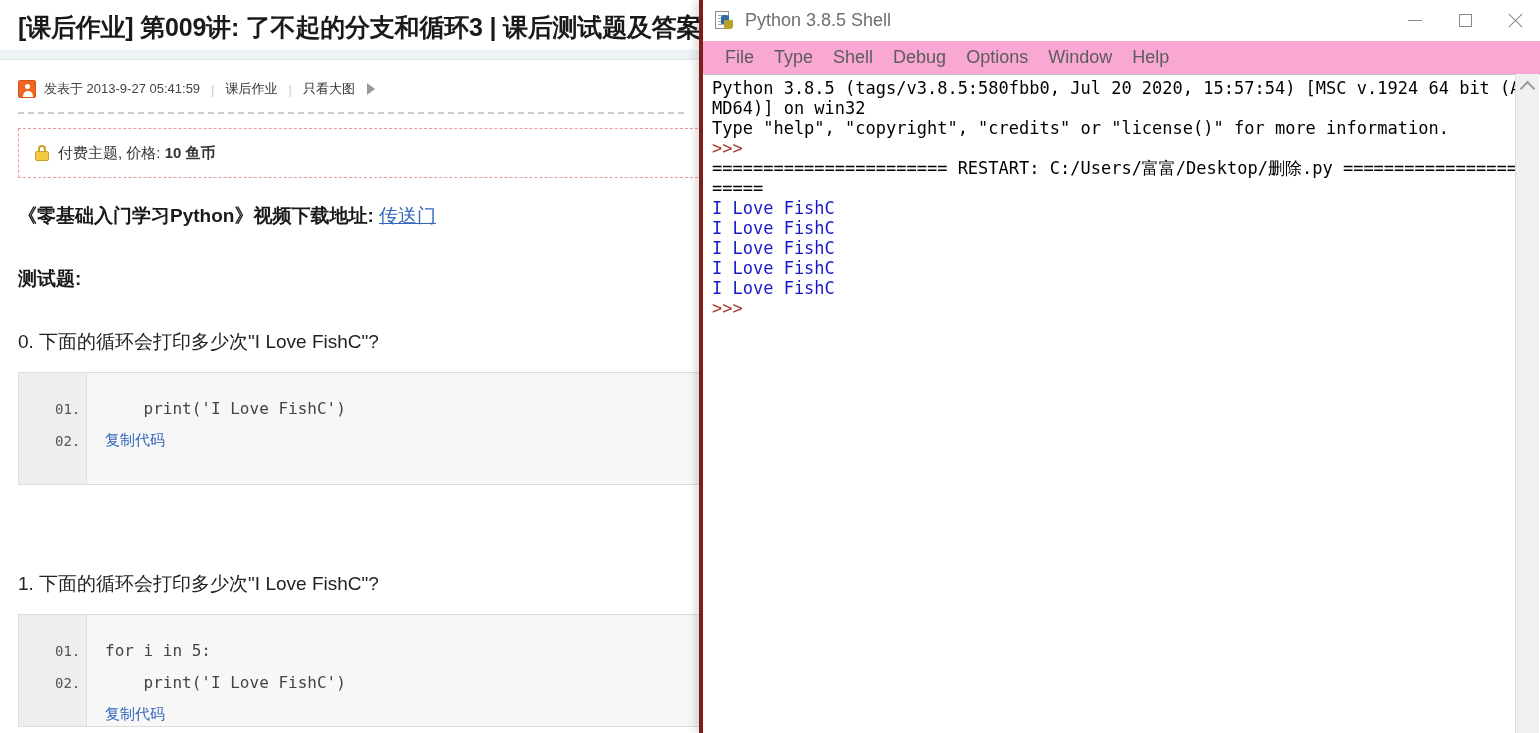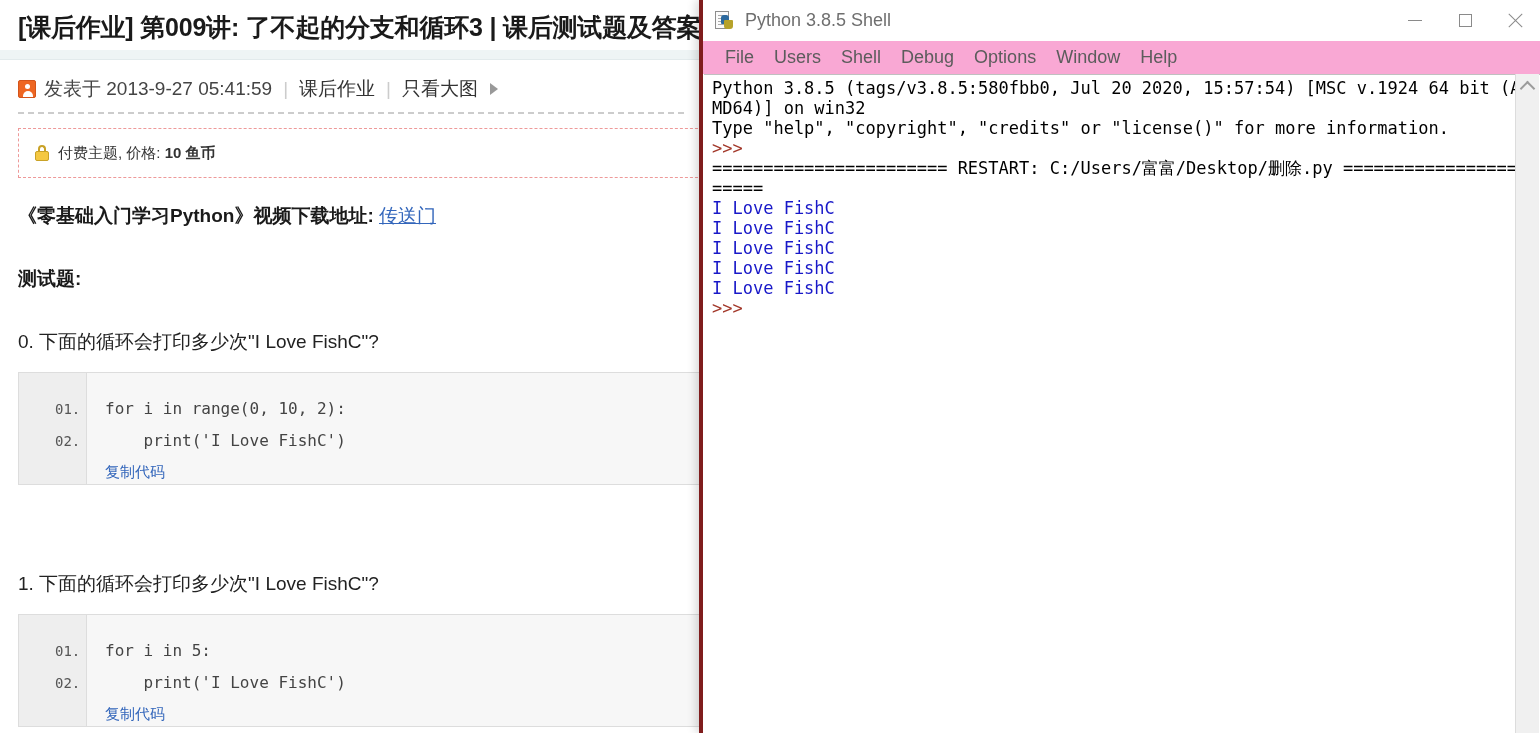--- a/index.html
+++ b/index.html
@@ -30,21 +30,21 @@
     position: absolute; left: 0; top: 50px;
     width: 700px; height: 9px;
     background: #eef4f5;
     border-bottom: 1px solid #e2eaec;
   }
 
   .post-meta {
     position: absolute; left: 18px; top: 76px;
     height: 26px;
     display: flex; align-items: center;
-    font-size: 19px; color: #444444;
+    font-size: 13px; color: #444444;
   }
   .avatar-icon {
     width: 18px; height: 18px; margin-right: 8px;
     background: #ee6622;
     border: 1px solid #d4541a;
     border-radius: 2px;
     position: relative;
     box-sizing: border-box;
     flex: 0 0 auto;
   }
@@ -329,21 +329,20 @@
     <div class="section-head" id="sec-test">测试题:</div>
 
     <div class="question" id="q0">0. 下面的循环会打印多少次"I Love FishC"?</div>
 
     <div class="codebox" id="code0">
       <div class="gutter">
         <div class="ln">01.</div>
         <div class="ln">02.</div>
       </div>
       <div class="codebody">
-        <div class="cl">for i in range(0, 10, 2):</div>
         <div class="cl">    print('I Love FishC')</div>
         <div class="copy-link">复制代码</div>
       </div>
     </div>
 
     <div class="question" id="q1">1. 下面的循环会打印多少次"I Love FishC"?</div>
 
     <div class="codebox" id="code1">
       <div class="gutter">
         <div class="ln">01.</div>
@@ -376,21 +375,21 @@
           <span class="max-glyph"></span>
         </div>
         <div class="winbtn">
           <span class="close-glyph"></span>
         </div>
       </div>
     </div>
 
     <div class="idle-menubar">
       <div class="menu-item">File</div>
-      <div class="menu-item">Users</div>
+      <div class="menu-item">Type</div>
       <div class="menu-item">Shell</div>
       <div class="menu-item">Debug</div>
       <div class="menu-item">Options</div>
       <div class="menu-item">Window</div>
       <div class="menu-item">Help</div>
     </div>
 
     <div class="idle-textarea">
       <div class="shell-content" id="shell-content"><span class="sh-line sh-normal">Python 3.8.5 (tags/v3.8.5:580fbb0, Jul 20 2020, 15:57:54) [MSC v.1924 64 bit (AMD64)] on win32</span><span class="sh-line sh-normal">Type "help", "copyright", "credits" or "license()" for more information.</span><span class="sh-line sh-prompt">&gt;&gt;&gt;</span><span class="sh-line sh-normal">======================= RESTART: C:/Users/富富/Desktop/删除.py ======================</span><span class="sh-line sh-out">I Love FishC</span><span class="sh-line sh-out">I Love FishC</span><span class="sh-line sh-out">I Love FishC</span><span class="sh-line sh-out">I Love FishC</span><span class="sh-line sh-out">I Love FishC</span><span class="sh-line sh-prompt">&gt;&gt;&gt;</span></div>
     </div>

